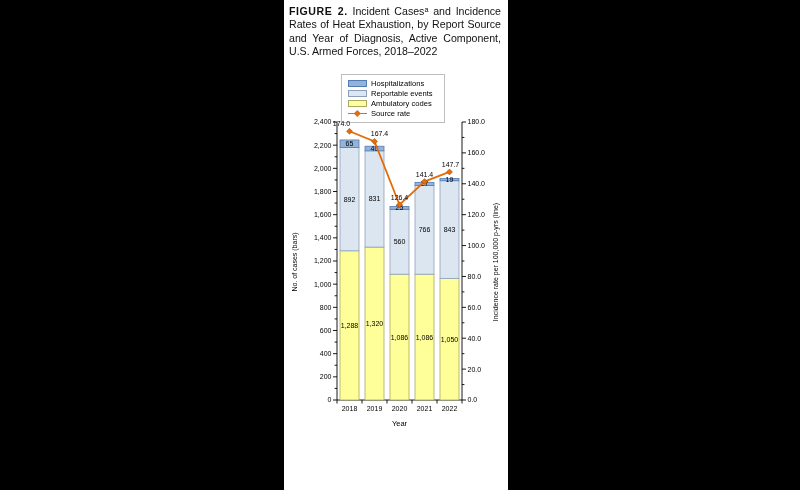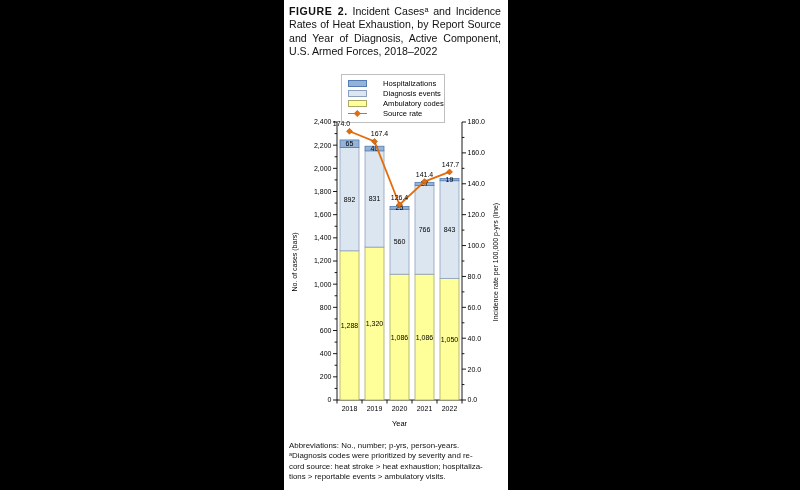--- a/index.html
+++ b/index.html
@@ -4,21 +4,21 @@
 <style>
   html,body{margin:0;padding:0;background:#000;}
   .page{position:relative;width:784px;height:490px;background:#000;overflow:hidden;
         font-family:"Liberation Sans",sans-serif;}
   .paper{position:absolute;left:284px;top:0;width:224px;height:490px;background:#ffffff;}
   .fig-title{position:absolute;top:5px;left:5px;width:212px;margin:0;
              font-size:10.6px;line-height:13.3px;color:#111;text-align:justify;}
   .fig-title b{font-weight:700;letter-spacing:.55px;}
   .legend{position:absolute;left:57px;top:74px;width:104px;background:#fff;
           border:1px solid #bfbfbf;padding:3px 4px 3px 6px;box-sizing:border-box;}
-  .legend-row{display:flex;align-items:center;gap:16px;height:10.2px;}
+  .legend-row{display:flex;align-items:center;gap:4px;height:10.2px;}
   .legend-row .swatch{width:19px;height:7px;box-sizing:border-box;border:1px solid #7f7f7f;flex:0 0 auto;}
   .legend-row .lswatch{position:relative;width:19px;height:7px;flex:0 0 auto;}
   .legend-row .lswatch .lline{position:absolute;left:0;top:2.6px;width:19px;height:1.6px;}
   .legend-row .lswatch .ldiam{position:absolute;left:7px;top:0.6px;width:4.6px;height:4.6px;transform:rotate(45deg);}
   .legend-row .llabel{font-size:7.6px;color:#000;white-space:nowrap;}
   .chart-svg{position:absolute;left:0;top:0;}
   .chart-svg text{font-family:"Liberation Sans",sans-serif;fill:#000;}
   .footnote{position:absolute;top:441px;left:5px;width:210px;margin:0;
             font-size:7.9px;line-height:10.4px;color:#111;white-space:pre-line;}
 </style>
@@ -30,21 +30,21 @@
 
     <p class="fig-title"><b>FIGURE 2.</b> <span>Incident Casesᵃ and Incidence Rates of Heat Exhaustion, by Report Source and Year of Diagnosis, Active Component, U.S. Armed Forces, 2018–2022</span></p>
 
     <div class="legend" id="legend">
         <div class="legend-row">
           <span class="swatch" style="background: rgb(149, 179, 215); border-color: rgb(83, 124, 180);"></span>
           <span class="llabel">Hospitalizations</span>
         </div>
         <div class="legend-row">
           <span class="swatch" style="background: rgb(220, 230, 241); border-color: rgb(140, 160, 190);"></span>
-          <span class="llabel">Diagnosis events</span>
+          <span class="llabel">Reportable events</span>
         </div>
         <div class="legend-row">
           <span class="swatch" style="background: rgb(255, 255, 153); border-color: rgb(169, 169, 104);"></span>
           <span class="llabel">Ambulatory codes</span>
         </div>
         <div class="legend-row">
           <span class="lswatch">
             <span class="lline" style="background: rgb(228, 108, 10);"></span>
             <span class="ldiam" style="background: rgb(228, 108, 10);"></span>
           </span>
@@ -183,19 +183,15 @@
           <text x="95.5" y="136.45999999999998" text-anchor="middle" font-size="7">167.4</text>
           <path d="M 112.5 204.7822222222222 L 115.5 201.7822222222222 L 118.5 204.7822222222222 L 115.5 207.7822222222222 Z" fill="#E46C0A" stroke="#9c4a06" stroke-width="0.5"></path>
           <text x="115.5" y="199.7822222222222" text-anchor="middle" font-size="7">126.4</text>
           <path d="M 137.5 181.61555555555555 L 140.5 178.61555555555555 L 143.5 181.61555555555555 L 140.5 184.61555555555555 Z" fill="#E46C0A" stroke="#9c4a06" stroke-width="0.5"></path>
           <text x="140.5" y="176.61555555555555" text-anchor="middle" font-size="7">141.4</text>
           <path d="M 162.5 171.88555555555558 L 165.5 168.88555555555558 L 168.5 171.88555555555558 L 165.5 174.88555555555558 Z" fill="#E46C0A" stroke="#9c4a06" stroke-width="0.5"></path>
           <text x="166.5" y="166.88555555555558" text-anchor="middle" font-size="7">147.7</text>
         </g>
       </svg>
 
-    <p class="footnote">Abbreviations: No., number; p-yrs, person-years.
-ᵃDiagnosis codes were prioritized by severity and re-
-cord source: heat stroke &gt; heat exhaustion; hospitaliza-
-tions &gt; reportable events &gt; ambulatory visits.</p>
 
   </div>
 </div>
 
 </body></html>

